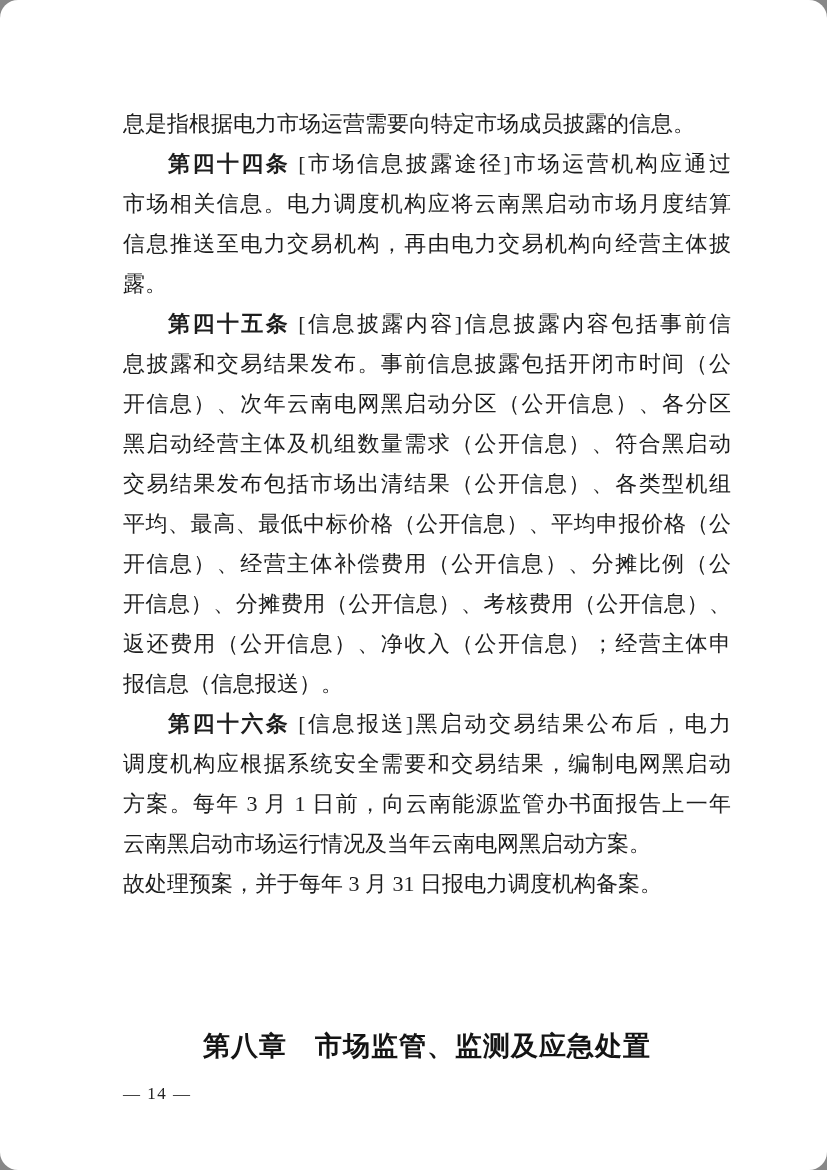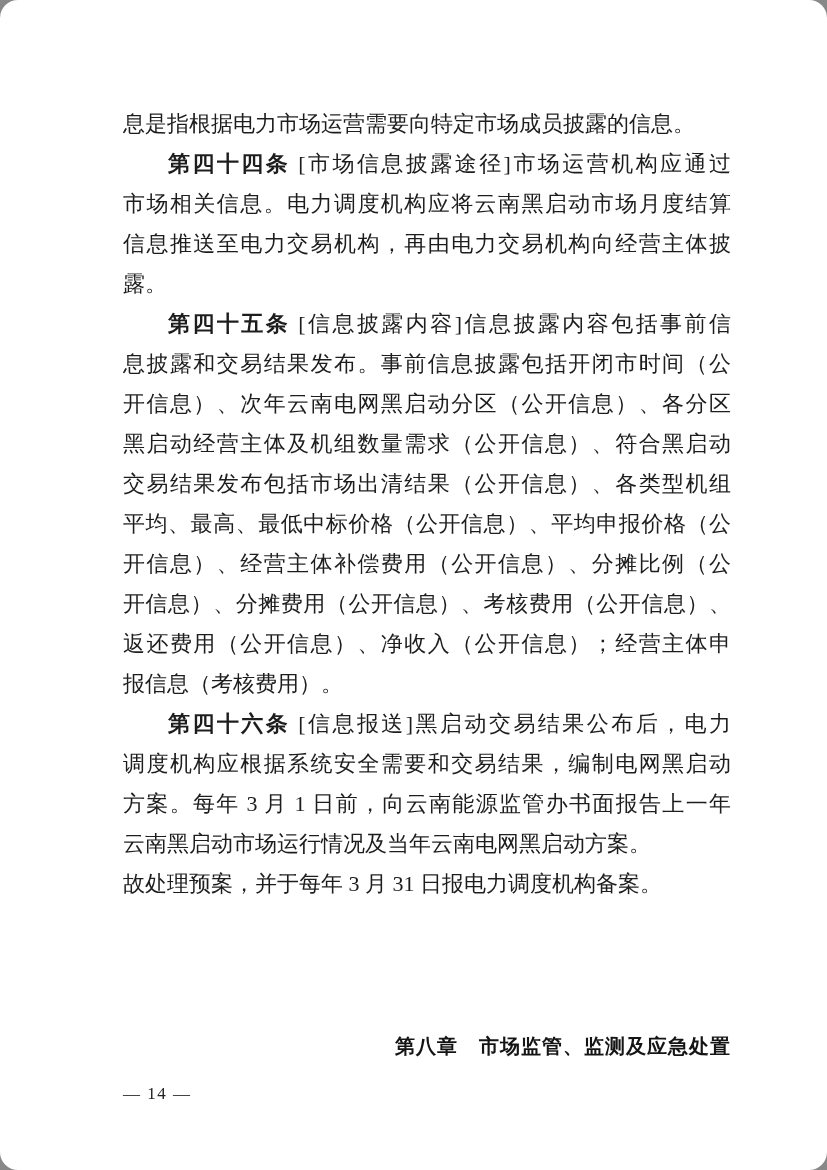--- a/index.html
+++ b/index.html
@@ -32,24 +32,24 @@
   .line.ind { text-indent: 45px; }
   .b {
     font-weight: 700;
     font-family: "Liberation Sans", "DejaVu Sans", sans-serif;
   }
   .heading {
     position: absolute;
     left: 123px;
     top: 1026px;
     width: 608px;
-    text-align: right;
+    text-align: center;
     font-family: "Liberation Sans", "DejaVu Sans", sans-serif;
     font-weight: 700;
-    font-size: 20px;
+    font-size: 27px;
     line-height: 40px;
     color: #141414;
     letter-spacing: 1px;
   }
   .pagenum {
     position: absolute;
     left: 123px;
     top: 1082px;
     font-family: "Liberation Serif", "DejaVu Serif", serif;
     font-size: 17px;
@@ -72,21 +72,21 @@
     <div class="line end">露。</div>
     <div class="line ind"><span class="b">第四十五条</span><span>&nbsp;[信息披露内容]信息披露内容包括事前信</span></div>
     <div class="line">息披露和交易结果发布。事前信息披露包括开闭市时间（公</div>
     <div class="line">开信息）、次年云南电网黑启动分区（公开信息）、各分区</div>
     <div class="line">黑启动经营主体及机组数量需求（公开信息）、符合黑启动</div>
     <div class="line">交易结果发布包括市场出清结果（公开信息）、各类型机组</div>
     <div class="line">平均、最高、最低中标价格（公开信息）、平均申报价格（公</div>
     <div class="line">开信息）、经营主体补偿费用（公开信息）、分摊比例（公</div>
     <div class="line">开信息）、分摊费用（公开信息）、考核费用（公开信息）、</div>
     <div class="line">返还费用（公开信息）、净收入（公开信息）；经营主体申</div>
-    <div class="line end">报信息（考核费用）。</div>
+    <div class="line end">报信息（信息报送）。</div>
     <div class="line ind"><span class="b">第四十六条</span><span>&nbsp;[信息报送]黑启动交易结果公布后，电力</span></div>
     <div class="line">调度机构应根据系统安全需要和交易结果，编制电网黑启动</div>
     <div class="line">方案。每年 3 月 1 日前，向云南能源监管办书面报告上一年</div>
     <div class="line end">云南黑启动市场运行情况及当年云南电网黑启动方案。</div>
     <div class="line end">故处理预案，并于每年 3 月 31 日报电力调度机构备案。</div>
   </div>
 
   <div class="heading">第八章　市场监管、监测及应急处置</div>
 
   <div class="pagenum">— 14 —</div>

